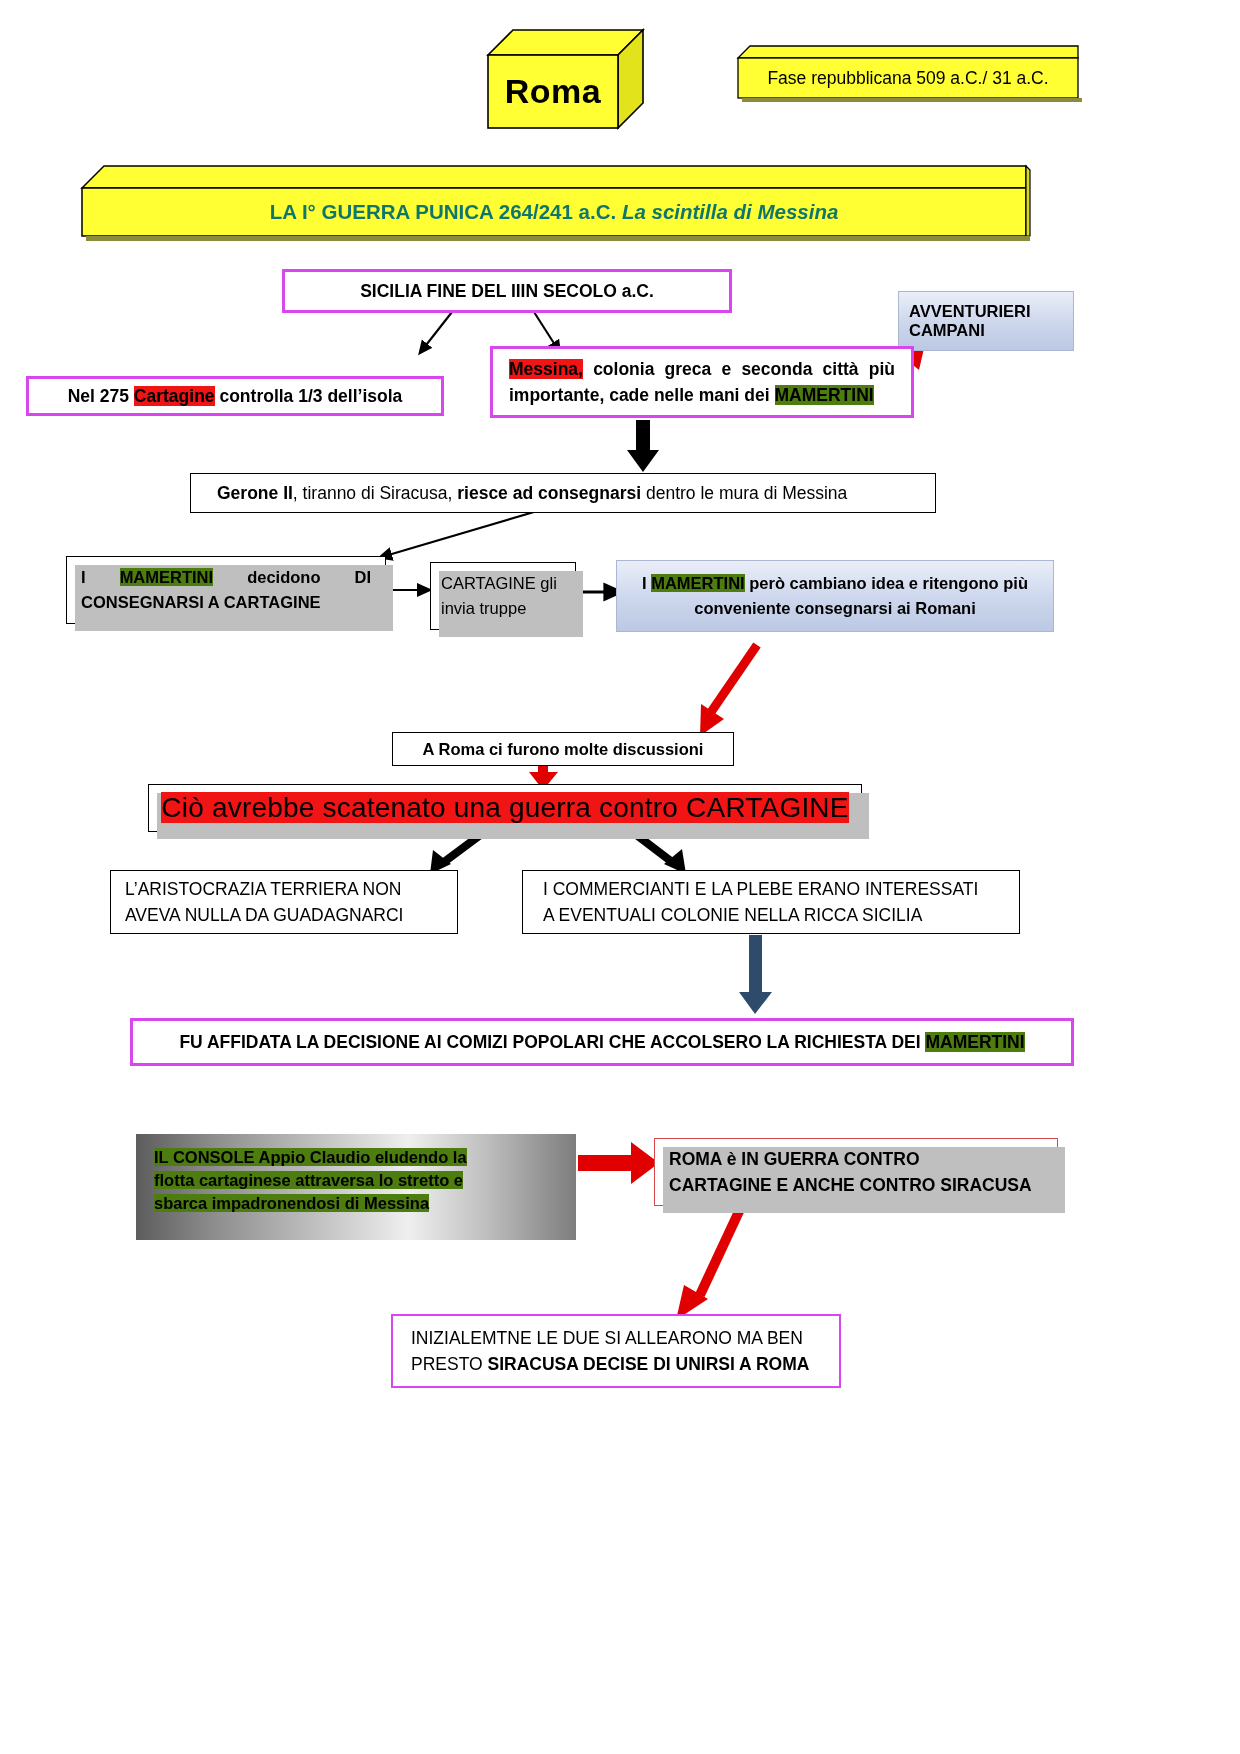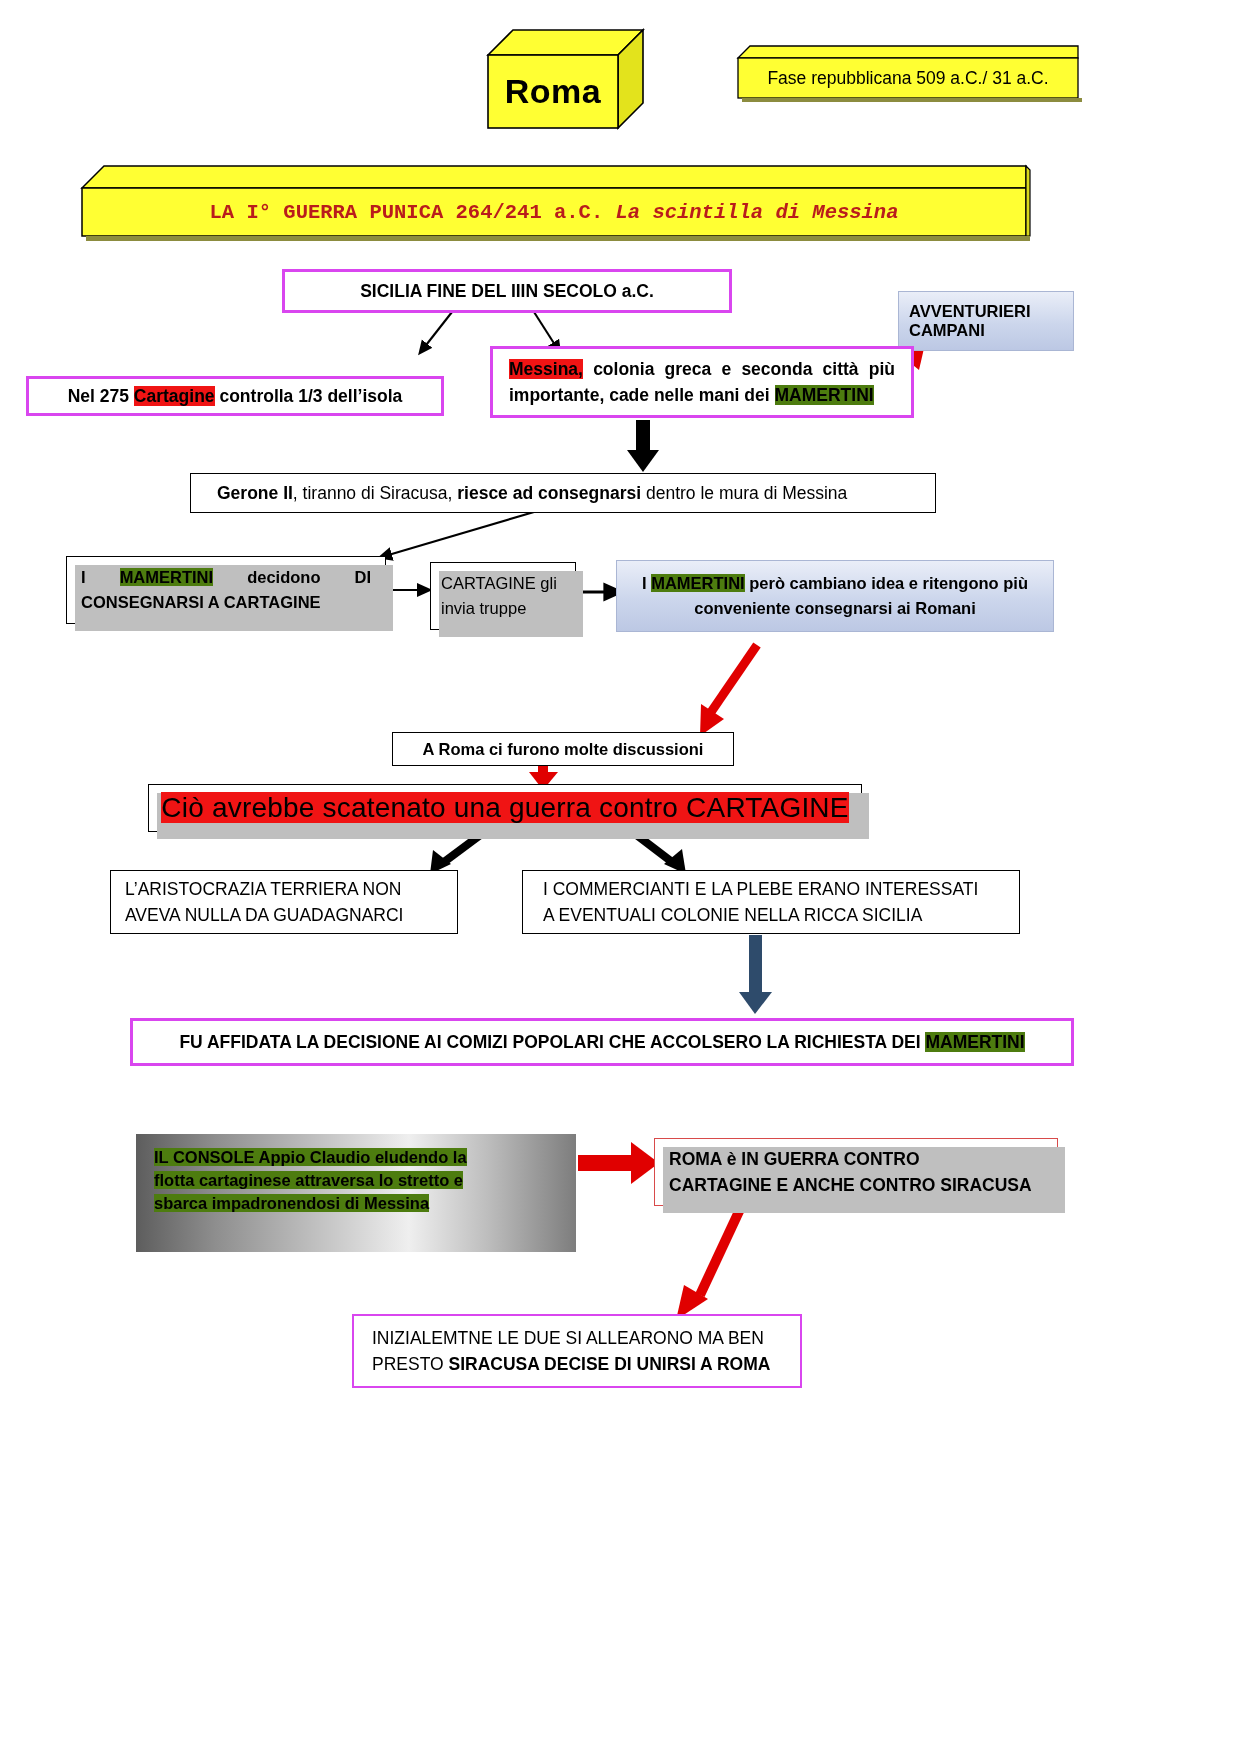--- a/index.html
+++ b/index.html
@@ -8,21 +8,21 @@
   .abs{position:absolute;box-sizing:border-box;}
 
   
   .cube-wrap{position:absolute;}
   .cube-top{position:absolute;background:#ffff33;border:1.6px solid #000;box-sizing:border-box;}
   .roma-text{font-weight:bold;font-size:34px;color:#000;letter-spacing:.5px;}
 
   
   .bar3d{position:absolute;}
 
-  .boxtxt{color:#b91c1c;font-family:Liberation Mono, monospace;}
+  .boxtxt{color:#0f766e;}
   .b-title{font-weight:bold;font-size:20.5px;}
   .b-title i{font-style:italic;font-weight:bold;}
   .fase-txt{font-size:17.5px;}
 
   
   .bx{position:absolute;box-sizing:border-box;background:#fff;display:flex;flex-direction:column;justify-content:center;}
   .bx-blue{border:3px solid #d946ef;align-items:center;}
   .bx-black{border:1.3px solid #000;}
   .bx-red{border:1.3px solid #d84a4a;}
   .bx-grad{border:1px solid #aab6d4;
@@ -211,28 +211,28 @@
 
   <div class="bx bx-black" style="left:522px;top:870px;width:498px;height:64px;padding:2px 20px;">
     <span class="t17 lh">I COMMERCIANTI E LA PLEBE ERANO INTERESSATI</span>
     <span class="t17 lh">A EVENTUALI COLONIE NELLA RICCA SICILIA</span>
   </div>
 
   <div class="bx bx-blue center" style="left:130px;top:1018px;width:944px;height:48px;padding:0 18px;">
     <span class="t17 bold"><span>FU AFFIDATA LA DECISIONE AI COMIZI POPOLARI  CHE ACCOLSERO LA RICHIESTA DEI </span><span class="hl-yellow">MAMERTINI</span></span>
   </div>
 
-  <div class="bx grad-gray" style="left:136px;top:1134px;width:440px;height:118px;padding:10px 18px;justify-content:flex-start;">
+  <div class="bx grad-gray" style="left:136px;top:1134px;width:440px;height:106px;padding:10px 18px;justify-content:flex-start;">
     <div style="margin-top:4px;"><span class="t16 bold hl-yellow">IL CONSOLE Appio Claudio eludendo la</span></div>
     <div style="margin-top:4px;"><span class="t16 bold hl-yellow">flotta cartaginese attraversa lo stretto e</span></div>
     <div style="margin-top:4px;"><span class="t16 bold hl-yellow">sbarca impadronendosi di Messina</span></div>
   </div>
 
   <div class="bx bx-red shadow-gray" style="left:654px;top:1138px;width:404px;height:68px;padding:2px 14px;">
     <span class="t17 bold lh"> ROMA è IN GUERRA CONTRO</span>
     <span class="t17 bold lh">CARTAGINE E ANCHE CONTRO SIRACUSA</span>
   </div>
 
-  <div class="bx bx-blue" style="left:352px;top:1314px;width:450px;height:74px;padding:22px 18px;border-width:2px;">
+  <div class="bx bx-blue" style="left:391px;top:1314px;width:450px;height:74px;padding:22px 18px;border-width:2px;">
     <span class="t17 lh"><span>INIZIALEMTNE LE DUE SI ALLEARONO MA BEN PRESTO </span><b>SIRACUSA DECISE DI UNIRSI A ROMA</b></span>
   </div>
 
 </div>
 
 </body></html>

